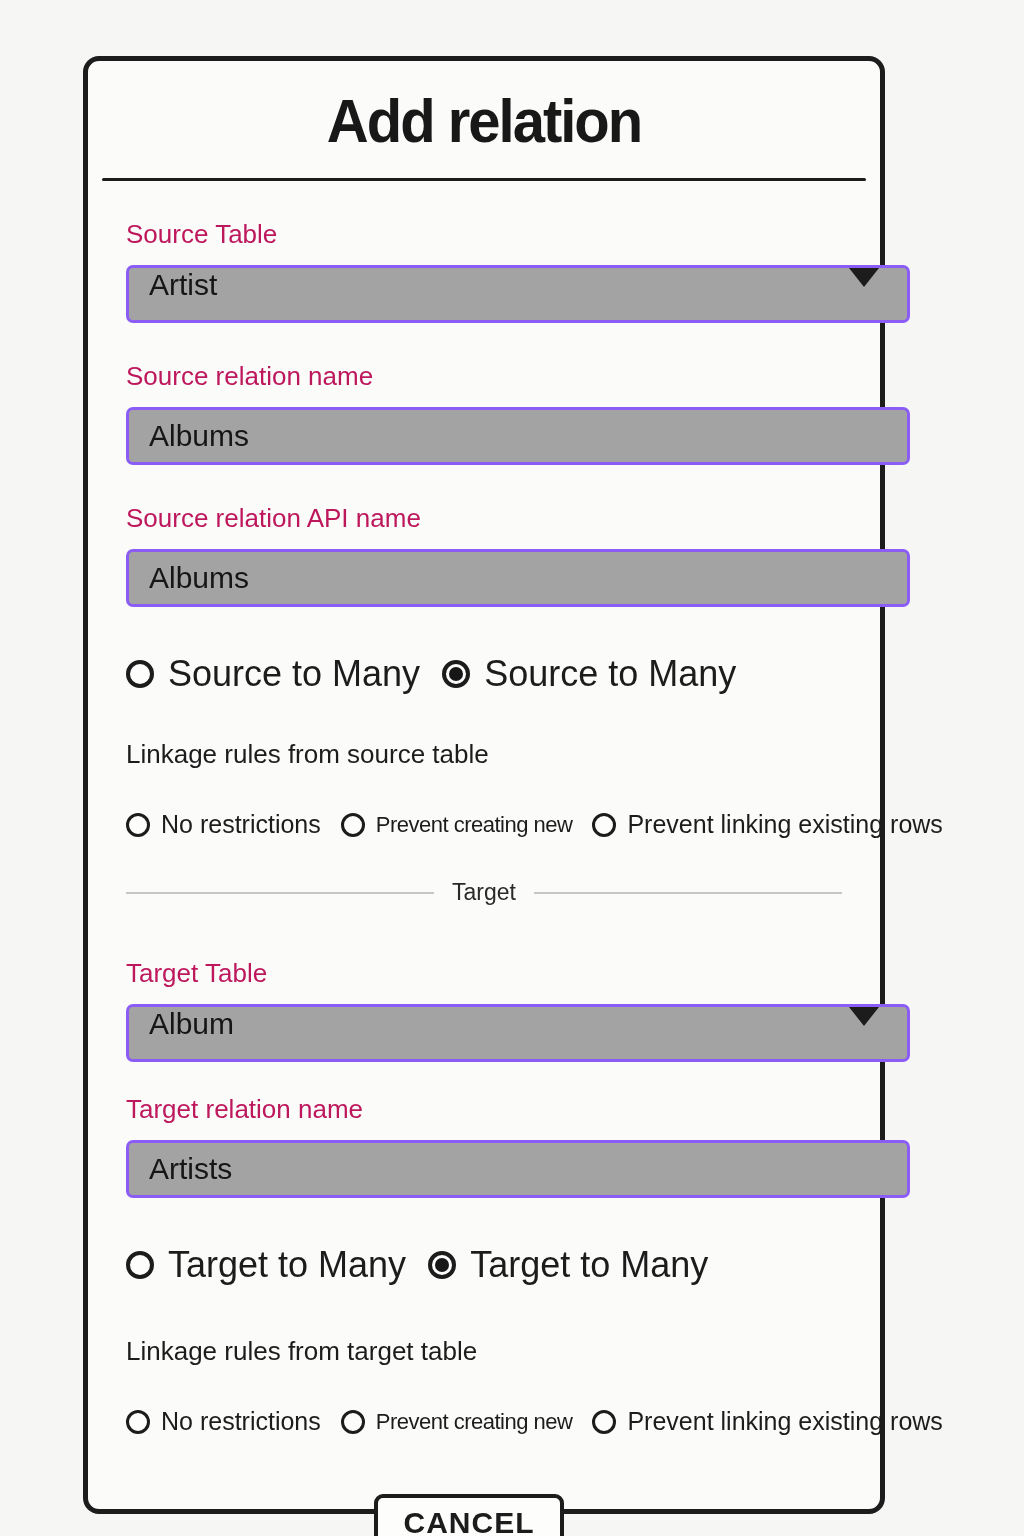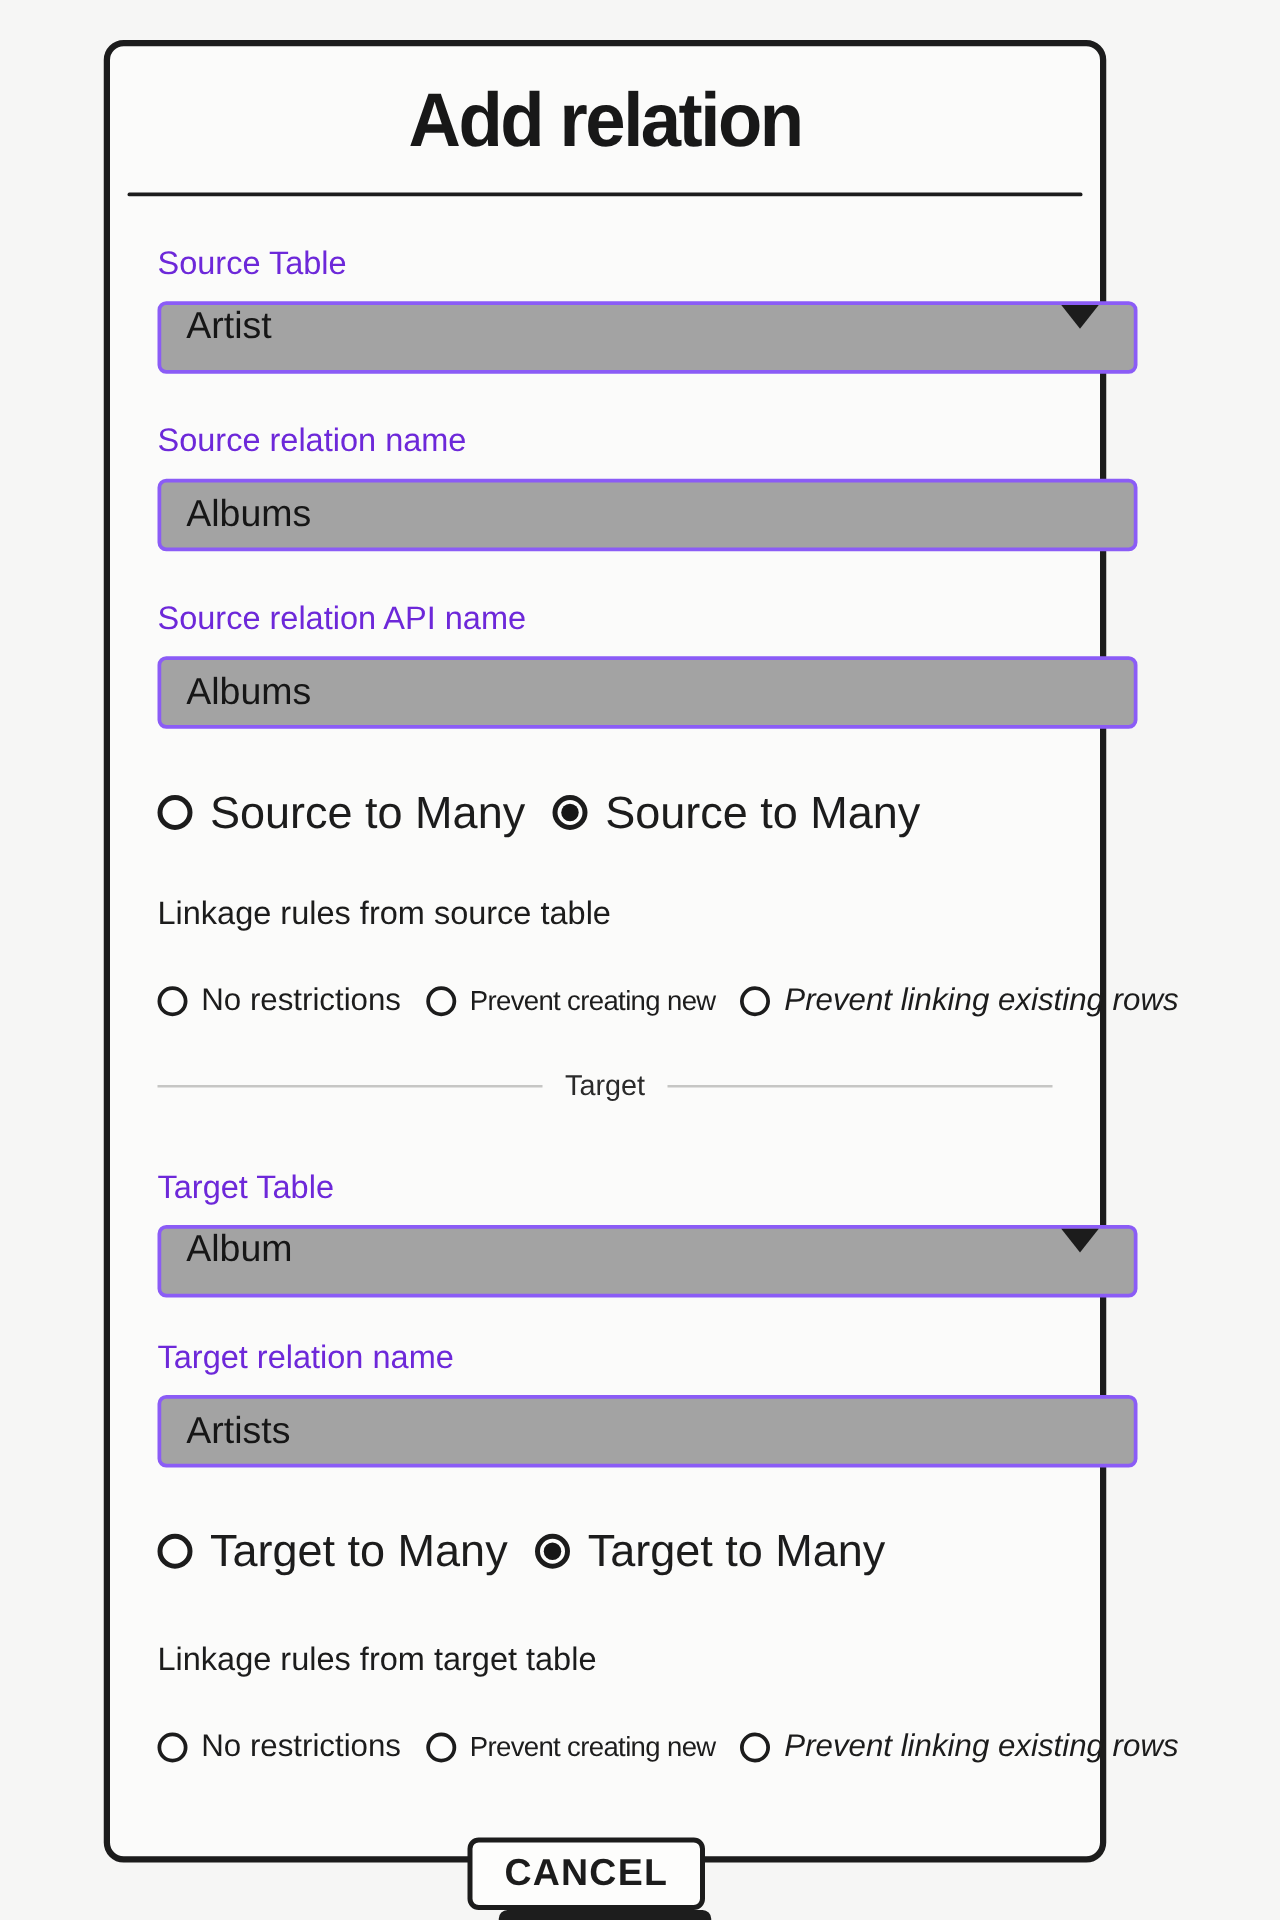--- a/index.html
+++ b/index.html
@@ -5,21 +5,21 @@
   * { margin: 0; padding: 0; box-sizing: border-box; }
   html, body {
     width: 1024px; height: 1536px;
     background: #f6f6f5;
     font-family: "Liberation Sans", "DejaVu Sans", sans-serif;
     color: #1c1c1c;
     overflow: hidden;
   }
   .dialog {
     position: absolute;
-    left: 83px; top: 32px;
+    left: 83px; top: 56px;
     width: 802px; height: 1458px;
     background: #fbfbfa;
     border: 5px solid #1c1c1c;
     border-radius: 16px;
     padding: 0 38px;
   }
   .dialog-title {
     text-align: center;
     font-size: 58px;
     font-weight: 700;
@@ -29,21 +29,21 @@
     color: #181818;
   }
   .title-divider {
     height: 3px;
     background: #1c1c1c;
     margin: 24px -24px 0 -24px;
     border-radius: 2px;
   }
   .field-label {
     font-size: 26px;
-    color: #6d28d9;
+    color: #be185d;
     margin-top: 38px;
     margin-bottom: 15px;
   }
   .select-box, .text-input {
     width: 784px;
     height: 58px;
     border: 3px solid #8b5cf6;
     border-radius: 7px;
     background: #a3a3a3;
     display: flex;
@@ -100,21 +100,21 @@
     width: 24px; height: 24px;
     border-width: 3.5px;
     margin-right: 11px;
   }
   .linkage-row .radio-label { font-size: 25px; }
   .linkage-row .radio-option { margin-right: 20px; }
   .linkage-row .radio-option.compact .radio-label {
     font-size: 22px;
     letter-spacing: -0.5px;
   }
-  .linkage-row .radio-option:last-child { margin-right: 16px; font-style: italic; }
+  .linkage-row .radio-option:last-child { margin-right: 16px; }
   .section-divider {
     display: flex;
     align-items: center;
     margin-top: 40px;
   }
   .section-divider .line {
     flex: 1;
     height: 2px;
     background: #c6c6c4;
   }

